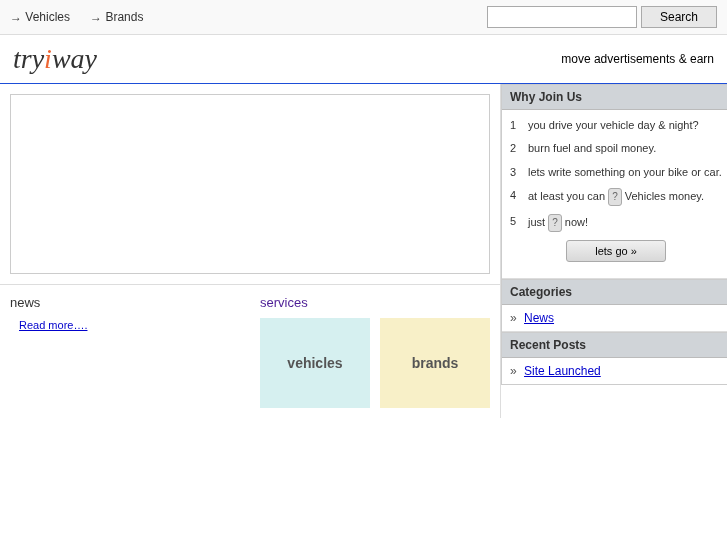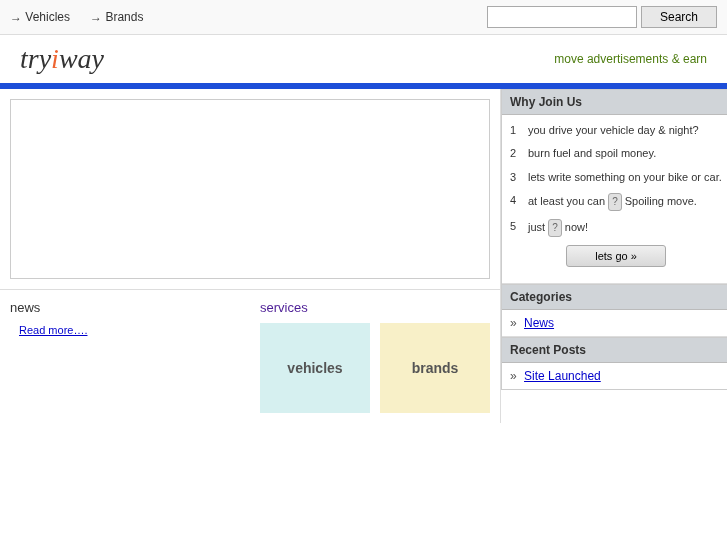--- a/index.html
+++ b/index.html
@@ -37,37 +37,37 @@
       font-size: 12px;
       cursor: pointer;
       height: 22px;
     }
 
     
     #header {
       display: flex;
       justify-content: space-between;
       align-items: center;
-      padding: 8px 20px;
-      border-bottom: 6px solid #1d4ed8;
+      padding: 8px 13px;
+      border-bottom: 1px solid #1d4ed8;
       background: #fff;
       gap: 8px;
     }
     #logo {
       font-size: 28px;
       font-family: Georgia, serif;
       color: #333;
       font-style: italic;
     }
     #logo span.try { color: #333; }
     #logo span.flame { color: #e63; }
     #logo span.way { color: #333; }
     #tagline {
       font-size: 12px;
-      color: #4d7c0f;
+      color: #000000;
     }
 
     
     #main {
       display: flex;
       gap: 0;
     }
 
     
     #content-left {
@@ -292,21 +292,21 @@
         </div>
         <div class="why-item">
           <span class="why-num">3</span>
           <span class="why-text">lets write something on your bike or car.</span>
         </div>
         <div class="why-item">
           <span class="why-num">4</span>
           <span class="why-text">
             <span>at least you can</span>
             <span class="inline-btn">?</span>
-            <span>Spoiling move.</span>
+            <span>Vehicles money.</span>
           </span>
         </div>
         <div class="why-item">
           <span class="why-num">5</span>
           <span class="why-text">
             <span>just</span>
             <span class="inline-btn">?</span>
             <span>now!</span>
           </span>
         </div>

